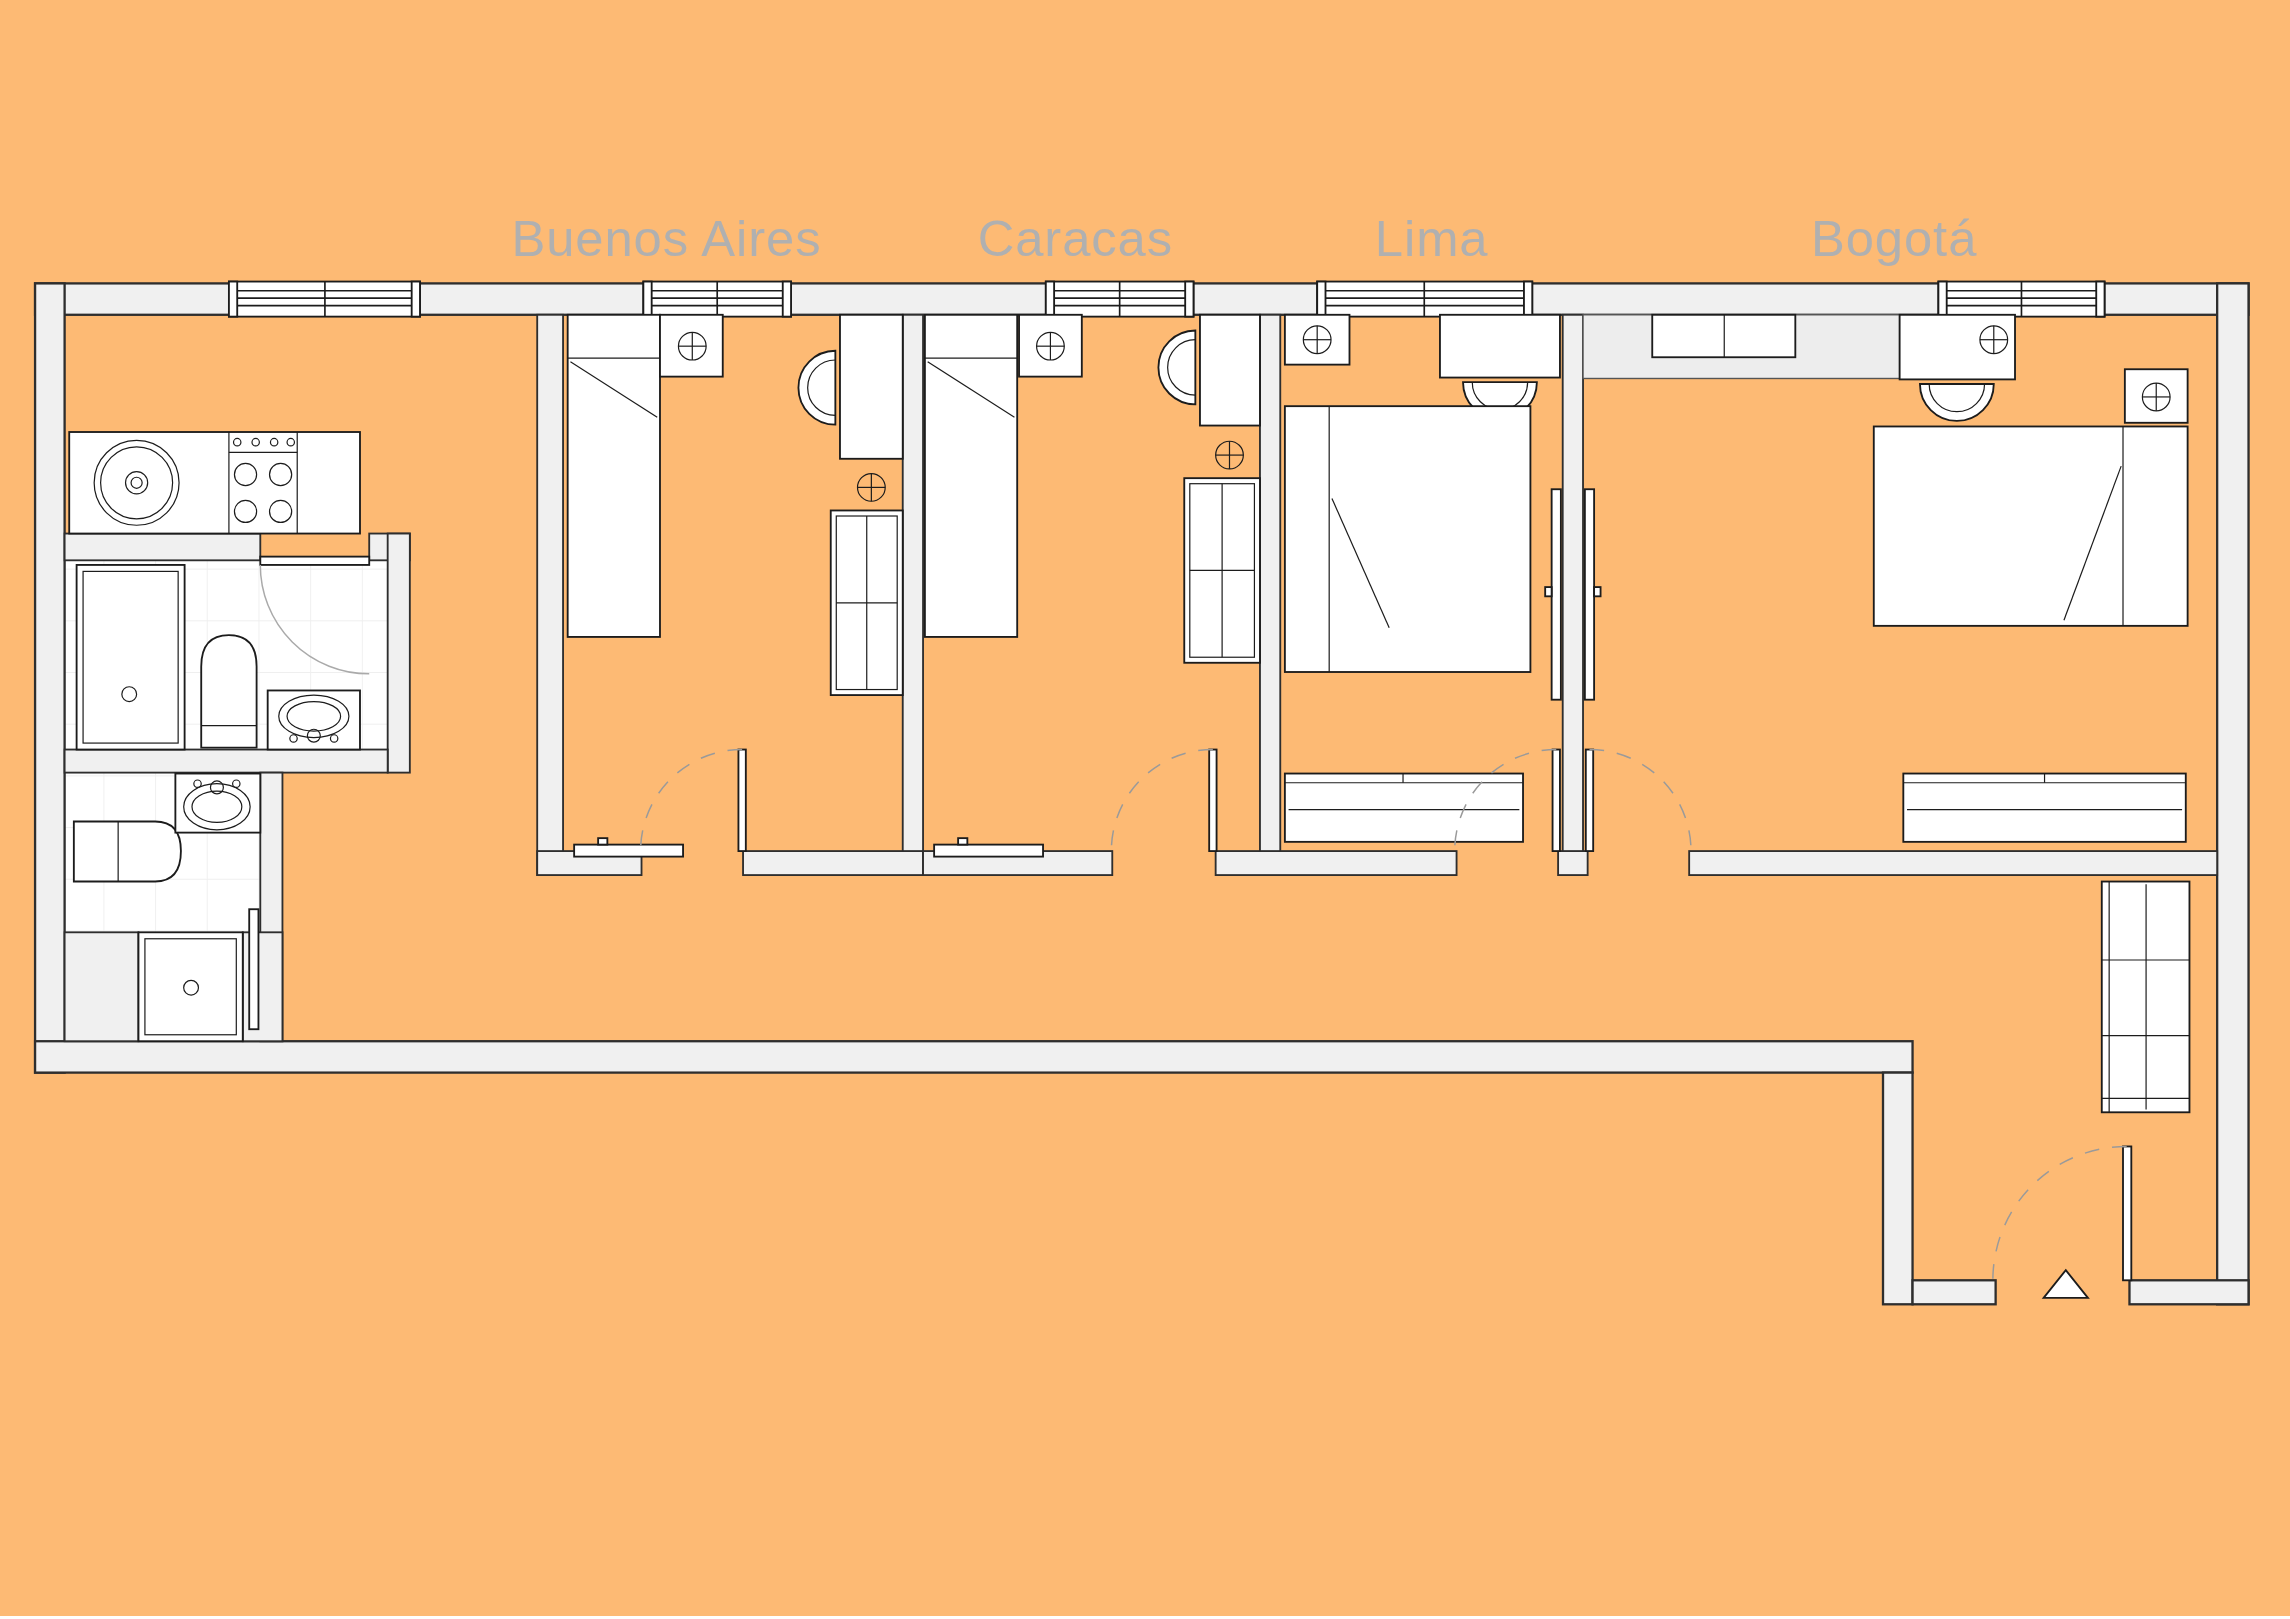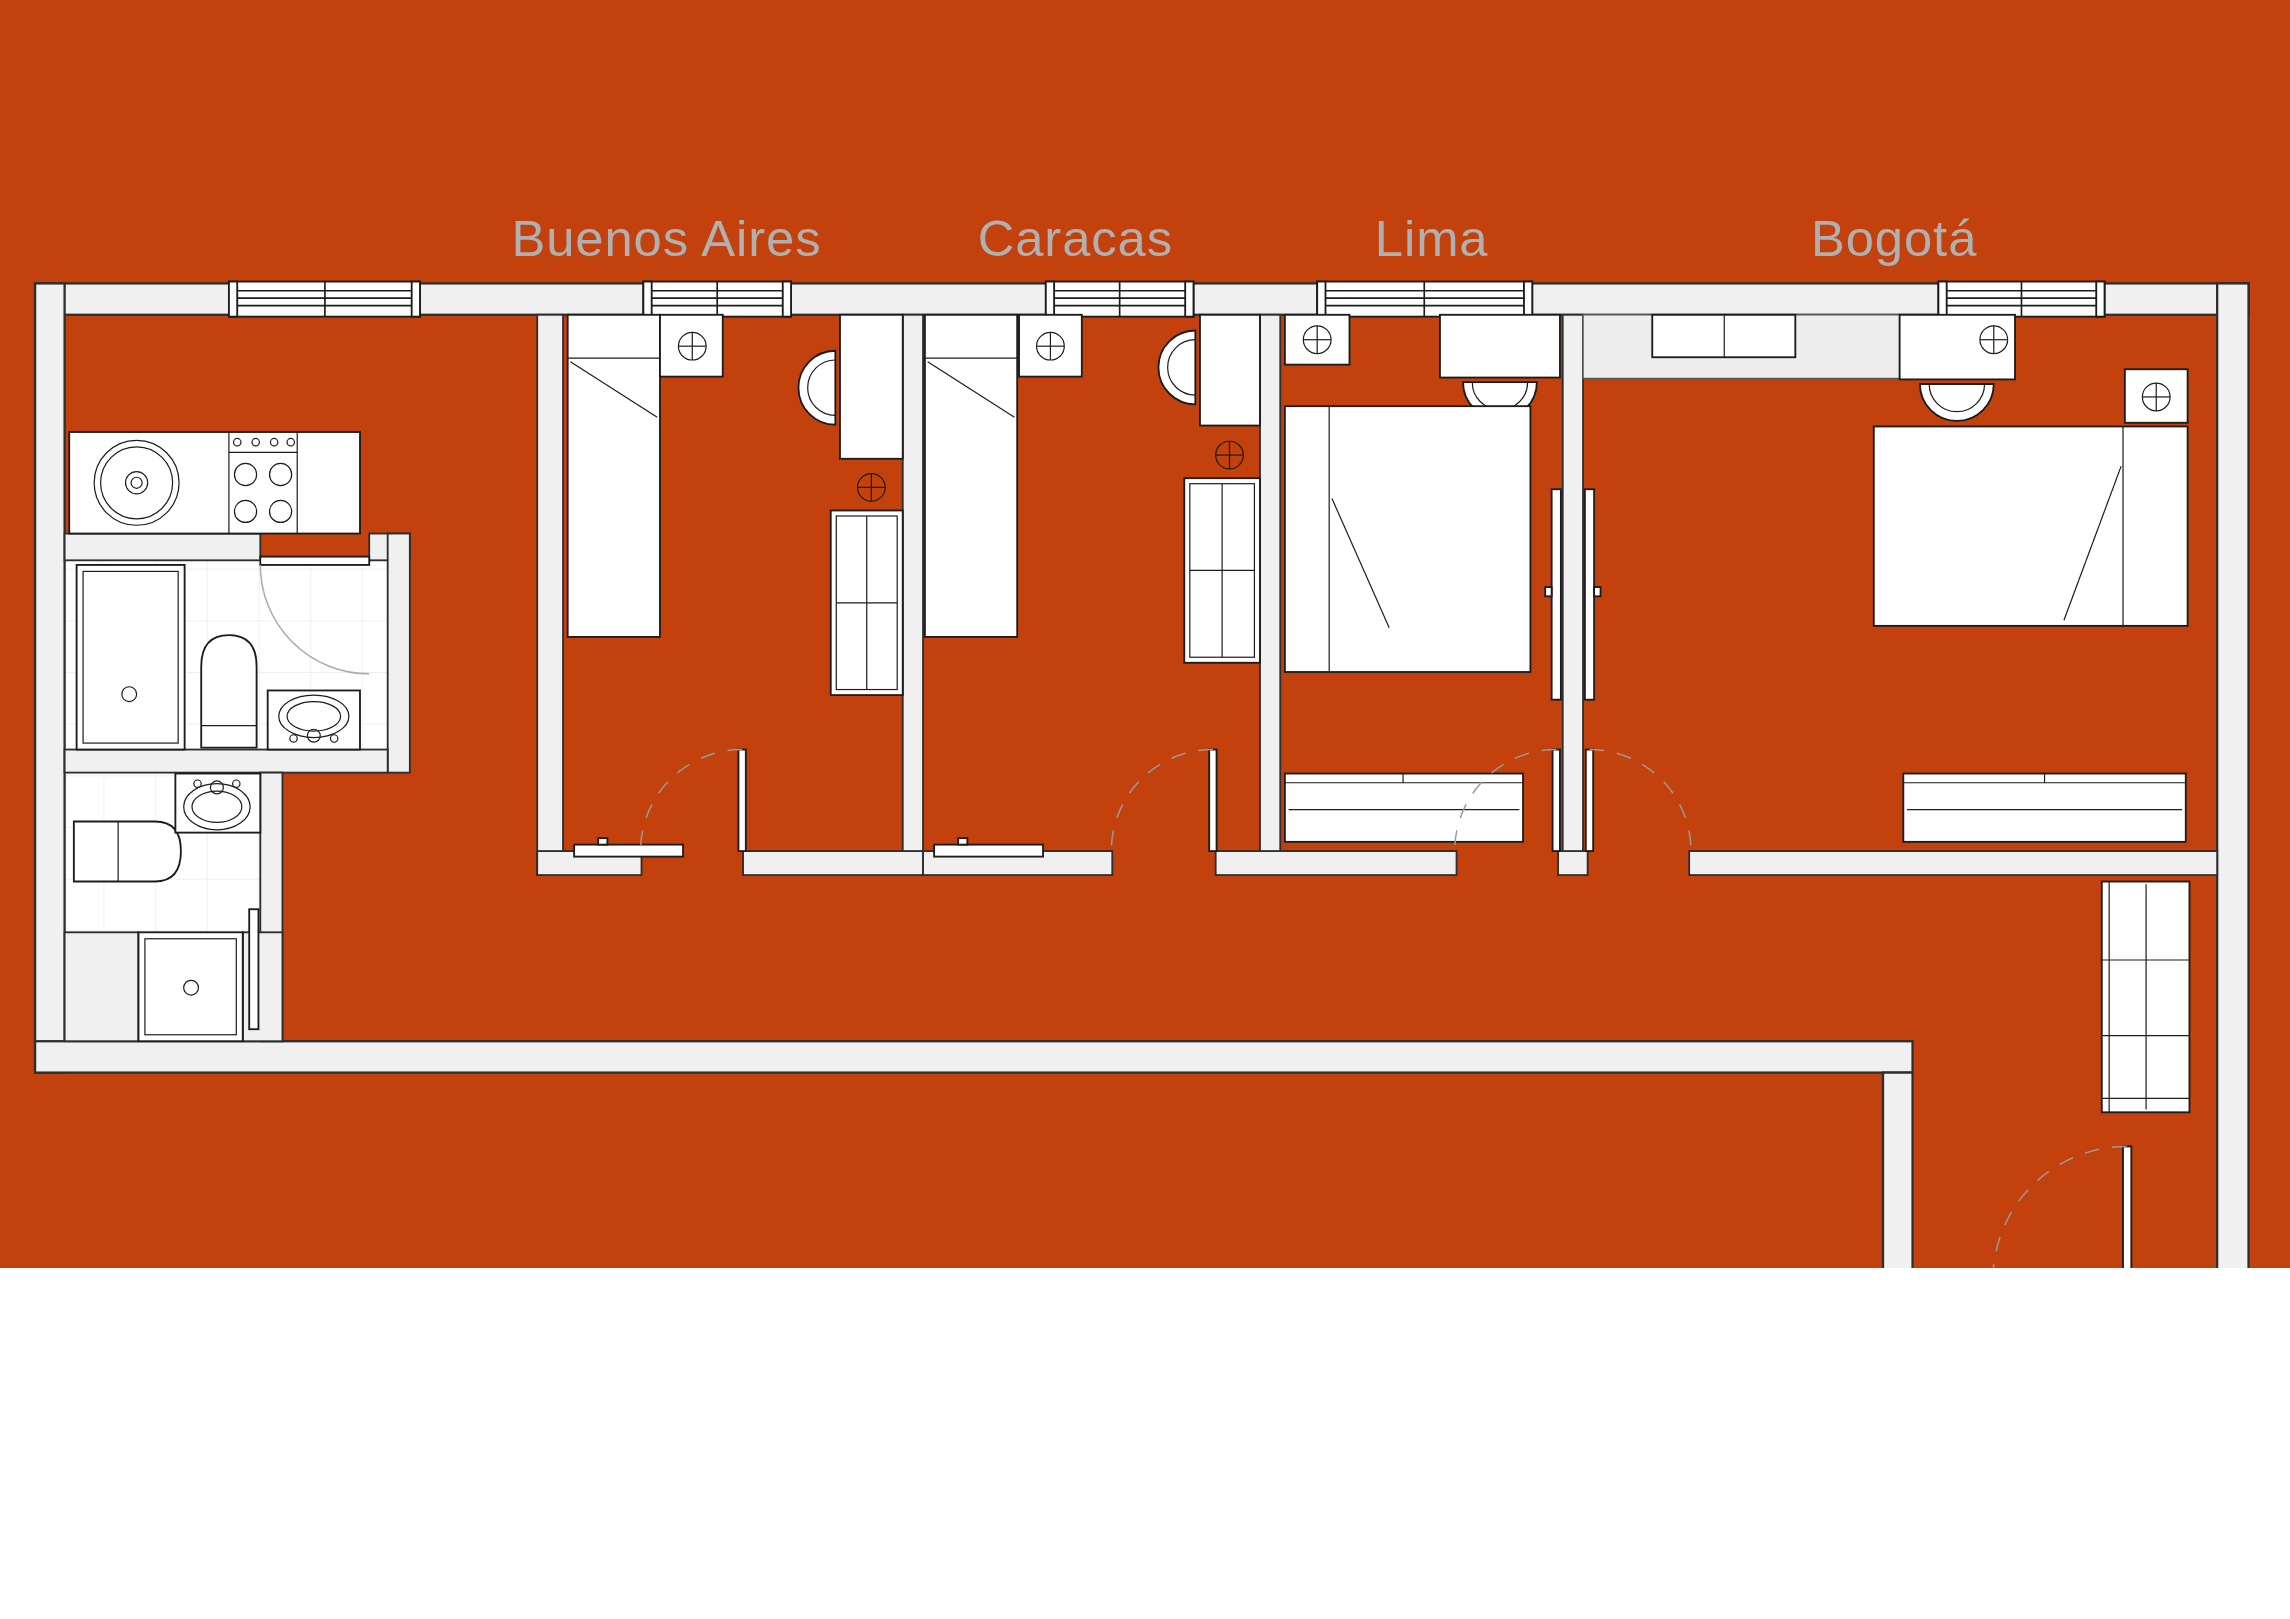--- a/index.html
+++ b/index.html
@@ -1,16 +1,16 @@
 <!DOCTYPE html>
 <html style="font-size:14.8px"><head>
 <meta charset="utf-8">
 <style>
   html,body{margin:0;padding:0;background:#ffffff;}
-  .page{width:2291px;height:1268px;position:relative;background:#c2410c;
+  .page{width:2291px;height:1616px;position:relative;background:#fdba74;
         font-family:"Liberation Sans", sans-serif;}
   svg{display:block}
   .room-label{fill:#b0b0b0;font-size:55px;letter-spacing:1px;
               font-family:"Liberation Sans", sans-serif;}
   .wall{fill:#f0f0f0;stroke:#2e2e2e;stroke-width:2.5;}
   .wall-thin{fill:#f0f0f0;stroke:#2e2e2e;stroke-width:2;}
   .bulkhead{fill:#ededed;stroke:#555;stroke-width:1.5;}
   .furn{fill:#ffffff;stroke:#1c1c1c;stroke-width:2;}
   .furn-thin{fill:none;stroke:#1c1c1c;stroke-width:1.3;}
   .swing{fill:none;stroke:#9a9a9a;stroke-width:1.6;stroke-dasharray:16 14;}

